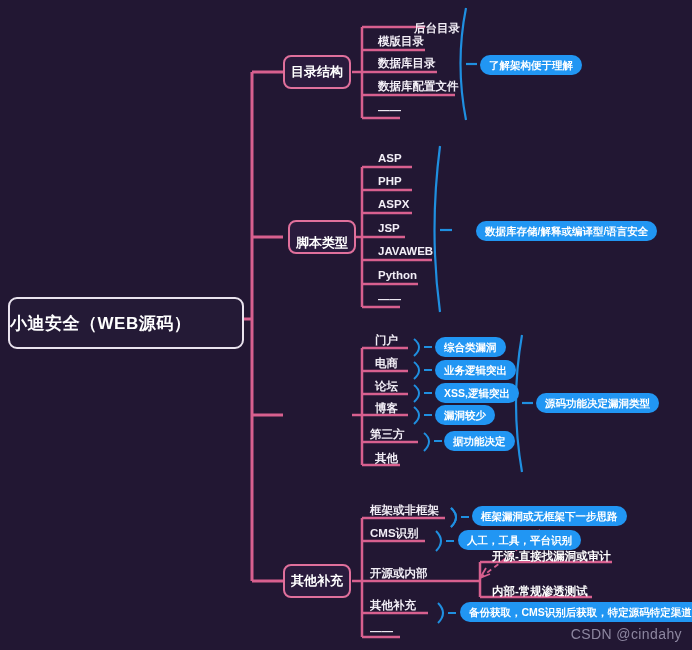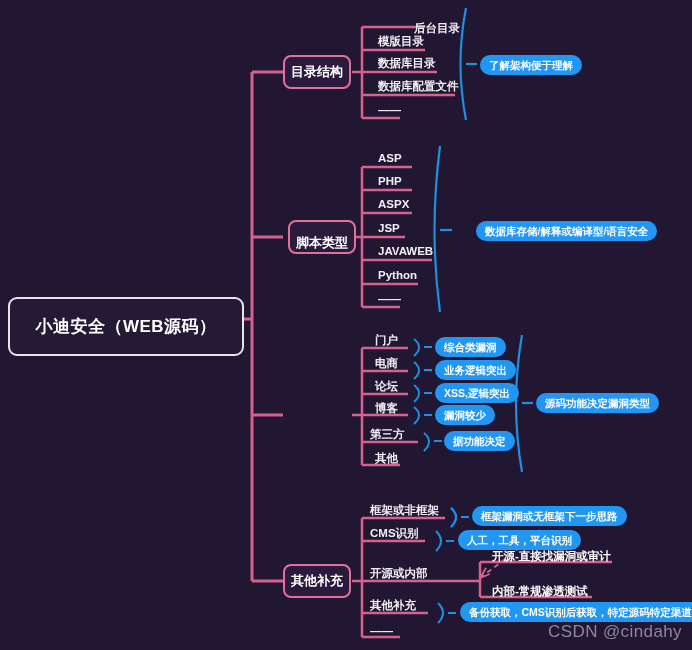--- a/index.html
+++ b/index.html
@@ -6,24 +6,24 @@
   body{
     width:692px;height:650px;
     background:#221733;
     font-family:"Liberation Sans","DejaVu Sans",sans-serif;
     overflow:hidden;position:relative;
   }
   #canvas{position:absolute;left:0;top:0;width:692px;height:650px;}
   svg.wires{position:absolute;left:0;top:0;width:692px;height:650px;pointer-events:none;}
 
   .root-node{
-    position:absolute;left:8px;top:297px;width:236px;height:59px;
+    position:absolute;left:8px;top:297px;width:236px;height:52px;
     border:2px solid #e9e3ee;border-radius:9px;
     background:#241a36;
-    display:flex;align-items:center;justify-content:center;
+    display:flex;align-items:center;
     color:#ffffff;font-size:17px;font-weight:bold;letter-spacing:.5px;
     box-sizing:border-box;
   }
 
   .branch-node{
     position:absolute;width:68px;height:34px;
     border:2px solid #e0709c;border-radius:8px;
     background:#2a1b3d;
     display:flex;align-items:center;justify-content:center;
     color:#ffffff;font-size:13px;font-weight:bold;
@@ -47,21 +47,21 @@
   }
   .tag.big{font-size:10.5px;}
 
   .note{
     position:absolute;color:#ffffff;font-size:11.5px;font-weight:bold;
     white-space:nowrap;
   }
 
   .watermark{
     position:absolute;right:10px;bottom:8px;
-    color:#8d86a0;font-size:17px;letter-spacing:.4px;
+    color:#8d86a0;font-size:14px;letter-spacing:.4px;
   }
 </style>
 </head>
 <body>
 
 <div id="canvas">
 
   <svg class="wires" viewBox="0 0 692 650">
 
     <path d="M244 319 L252 319" stroke="#d8608f" stroke-width="3" fill="none"></path>

